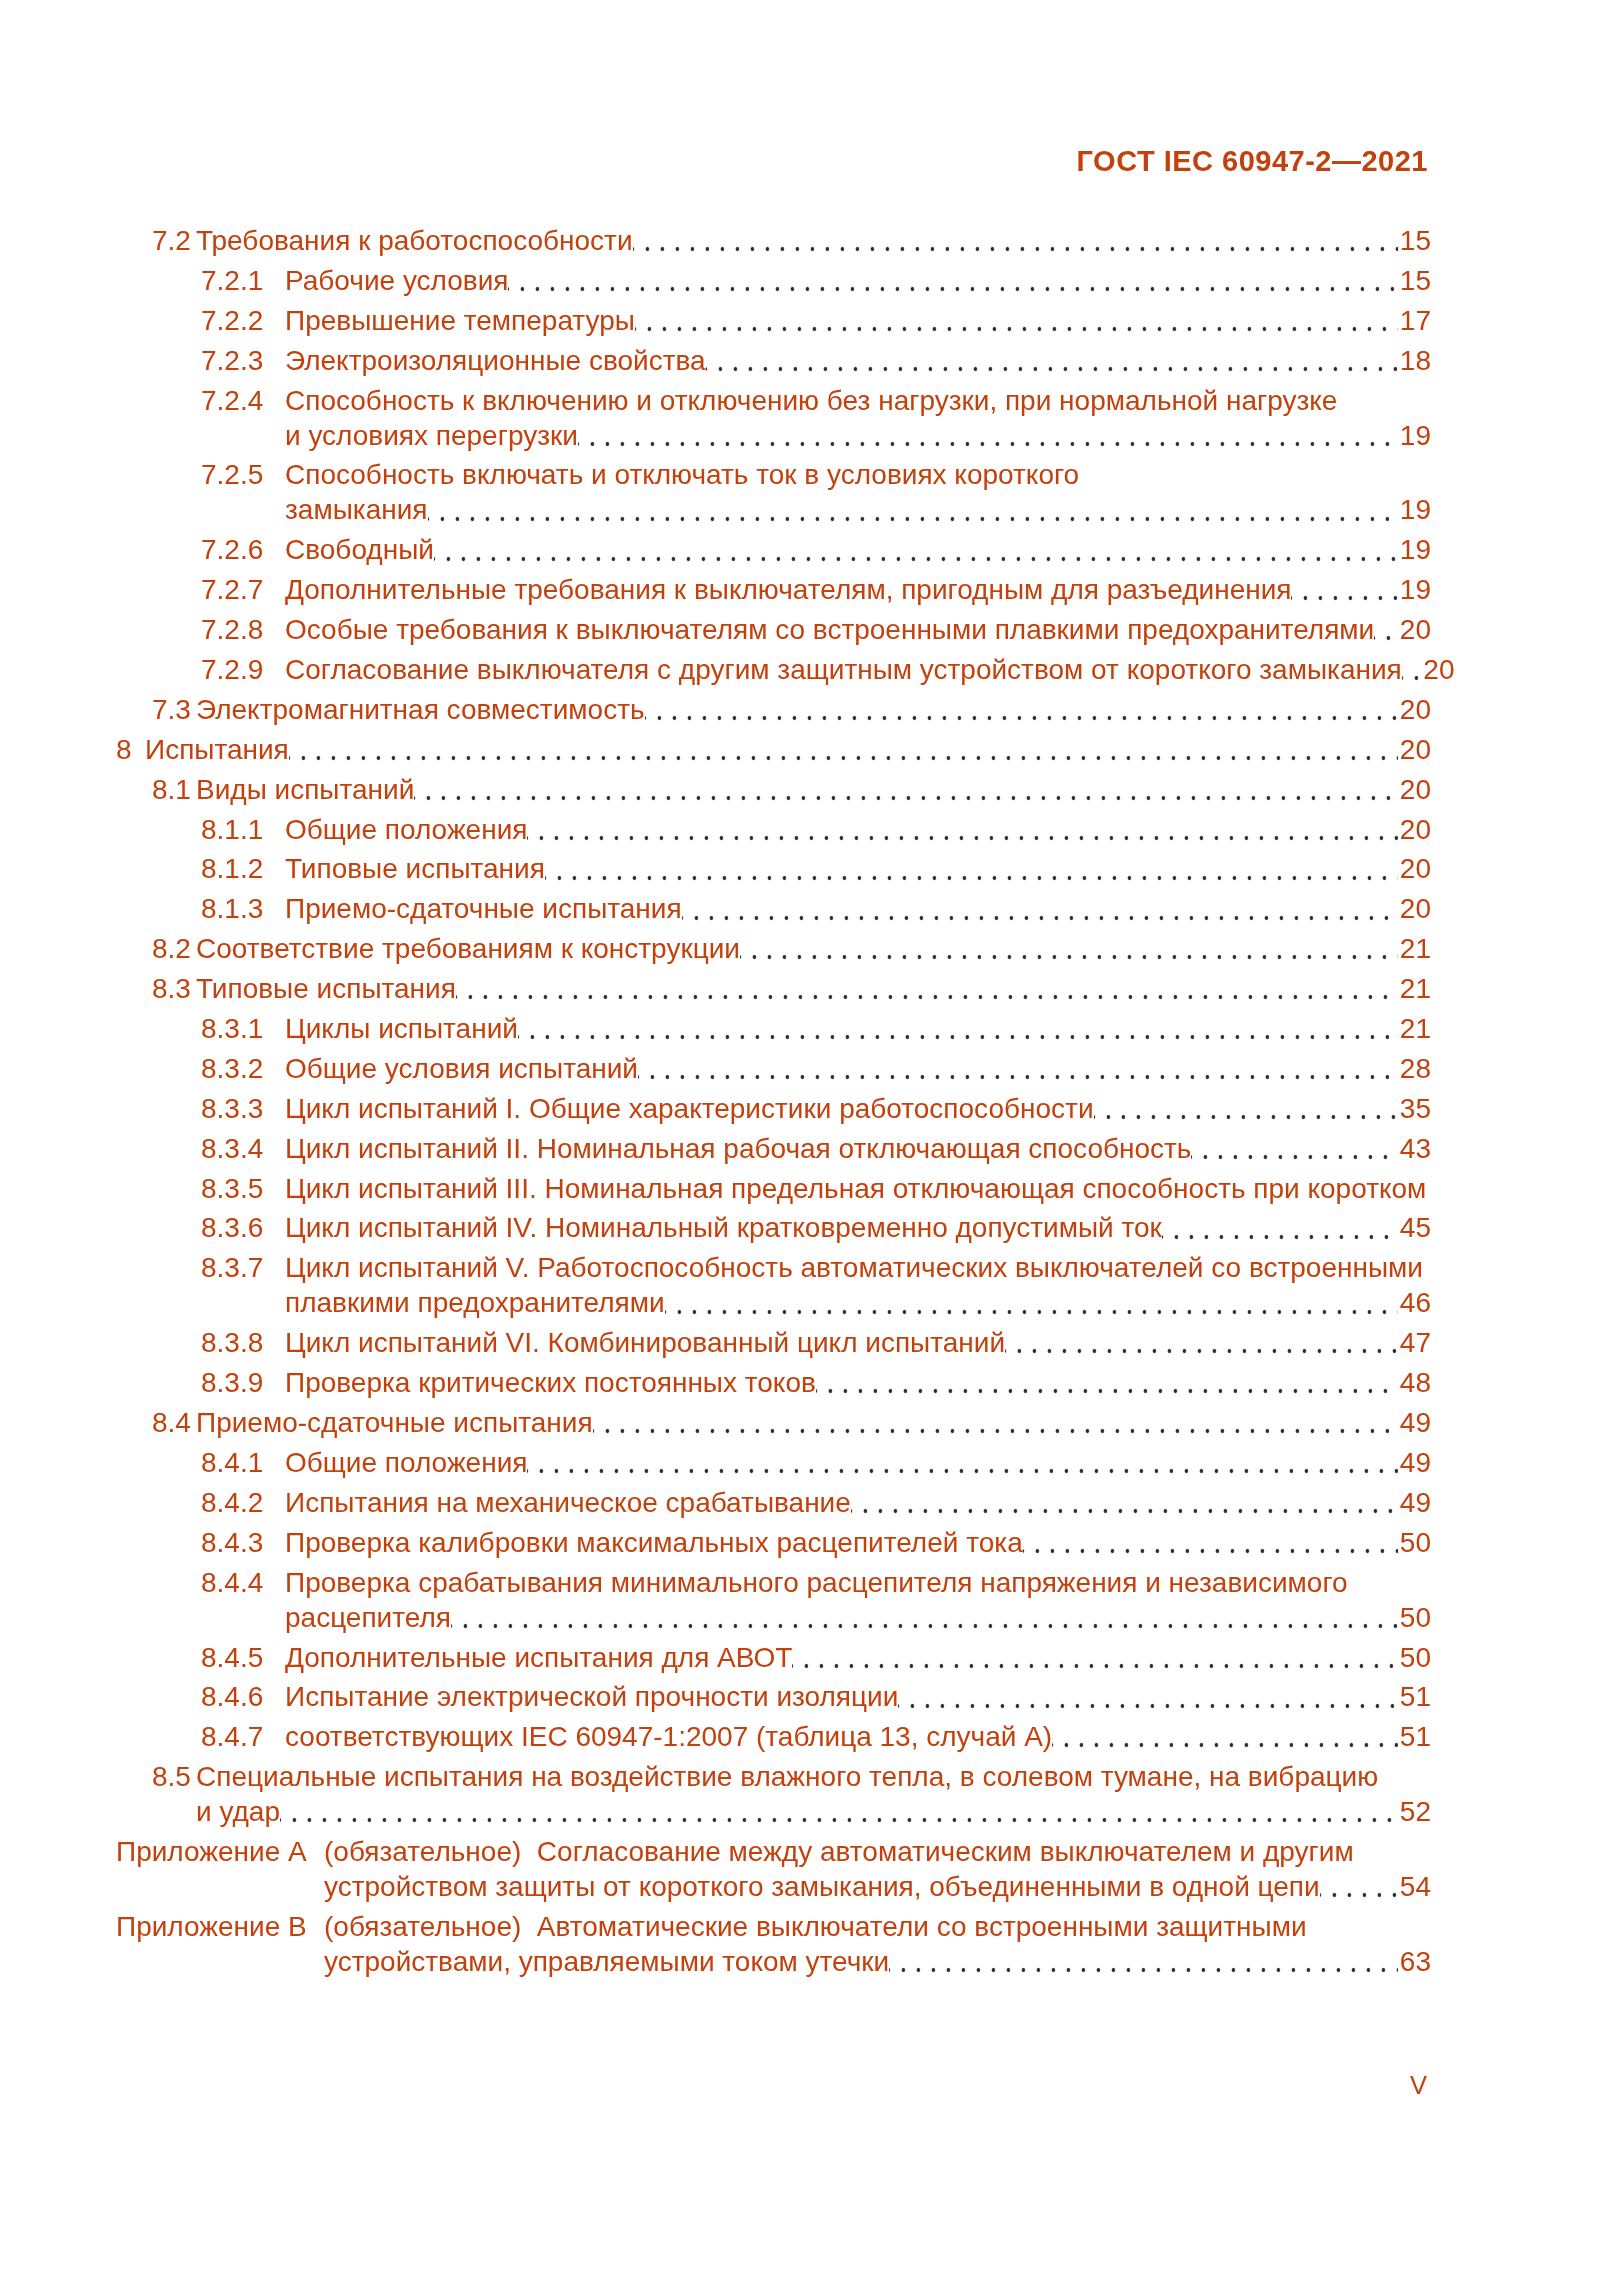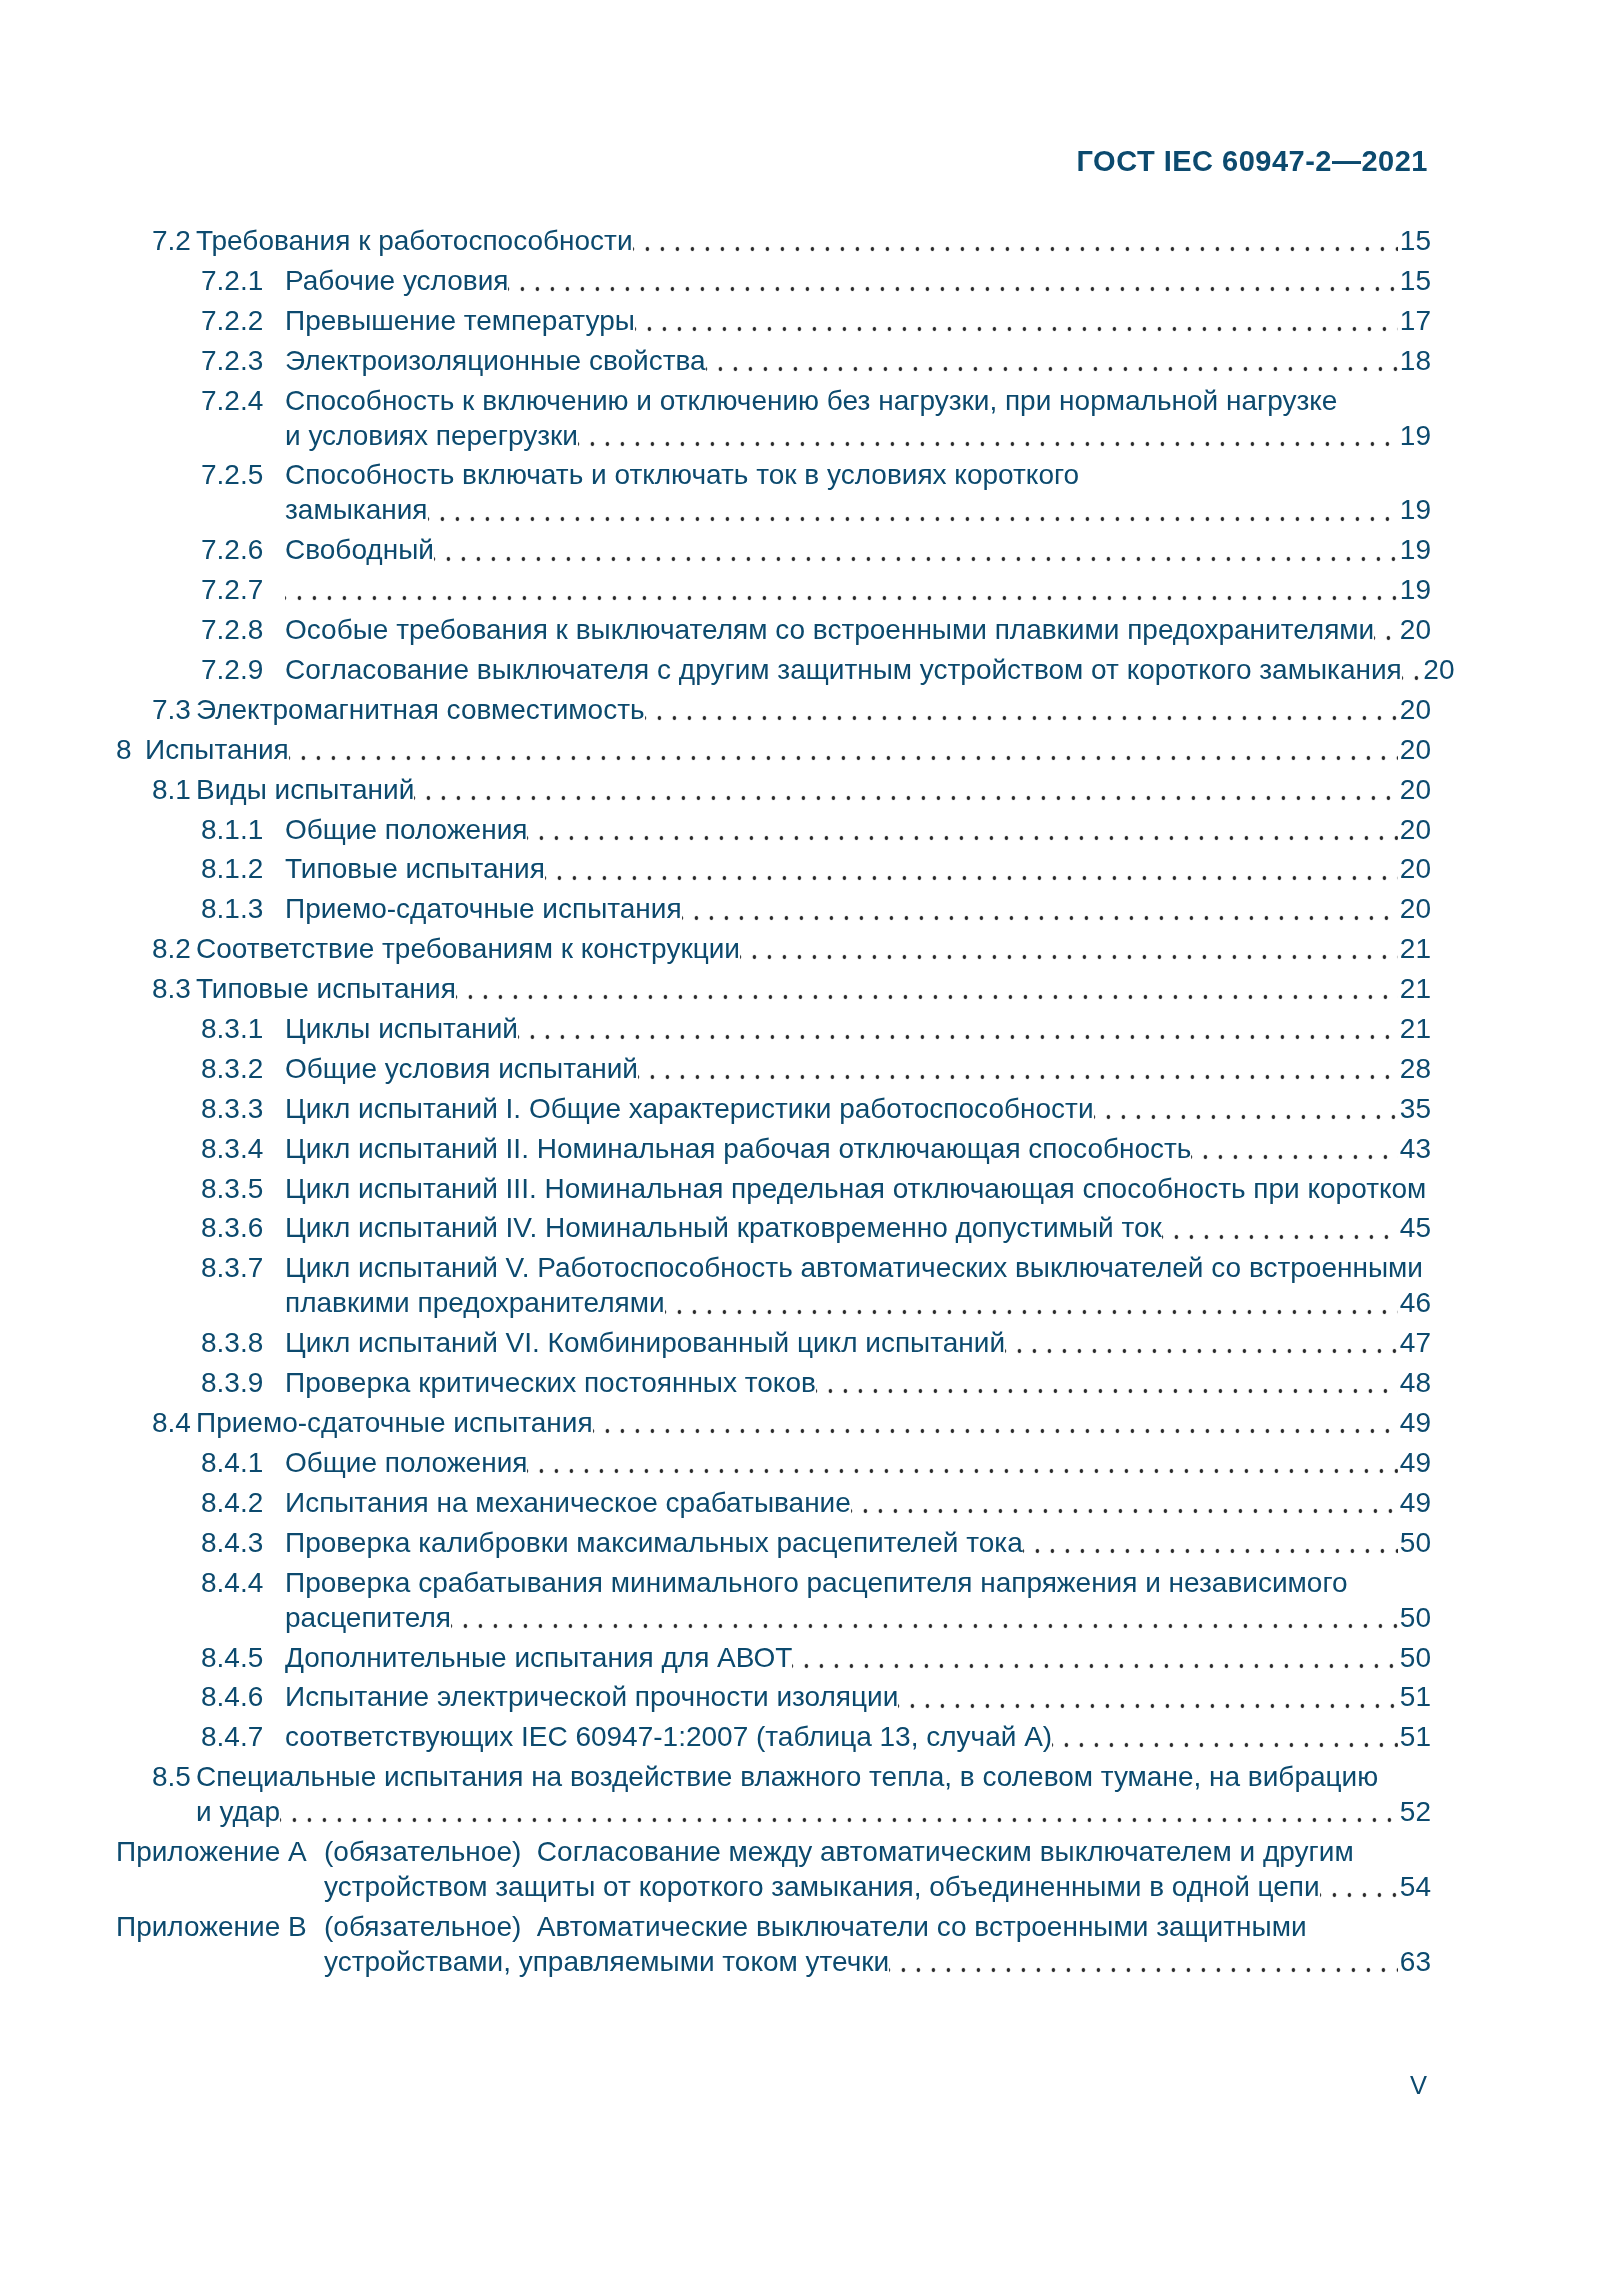--- a/index.html
+++ b/index.html
@@ -6,21 +6,21 @@
     margin: 0;
     padding: 0;
     background: #ffffff;
   }
   .page {
     position: relative;
     width: 1621px;
     height: 2293px;
     background: #ffffff;
     font-family: "Liberation Sans", sans-serif;
-    color: #0c4a6e;
+    color: #c2410c;
     overflow: hidden;
     text-decoration: underline;
   }
   .doc-header {
     position: absolute;
     top: 145px;
     left: 0;
     width: 1428px;
     text-align: right;
     font-size: 29px;
@@ -119,21 +119,21 @@
         <span class="num">7.2.5</span>
         <div class="line"><span class="txt">Способность включать и отключать ток в условиях короткого</span></div>
         <div class="line line-last"><span class="txt">замыкания</span><span class="leader"></span><span class="pg">19</span></div>
       </div>
       <div class="entry lvl3">
         <span class="num">7.2.6</span>
         <div class="line line-last"><span class="txt">Свободный</span><span class="leader"></span><span class="pg">19</span></div>
       </div>
       <div class="entry lvl3">
         <span class="num">7.2.7</span>
-        <div class="line line-last"><span class="leader"></span><span class="pg">19</span></div>
+        <div class="line line-last"><span class="txt">Дополнительные требования к выключателям, пригодным для разъединения</span><span class="leader"></span><span class="pg">19</span></div>
       </div>
       <div class="entry lvl3">
         <span class="num">7.2.8</span>
         <div class="line line-last"><span class="txt">Особые требования к выключателям со встроенными плавкими предохранителями</span><span class="leader"></span><span class="pg">20</span></div>
       </div>
       <div class="entry lvl3">
         <span class="num">7.2.9</span>
         <div class="line line-last"><span class="txt">Согласование выключателя с другим защитным устройством от короткого замыкания</span><span class="leader"></span><span class="pg">20</span></div>
       </div>
       <div class="entry lvl2">

